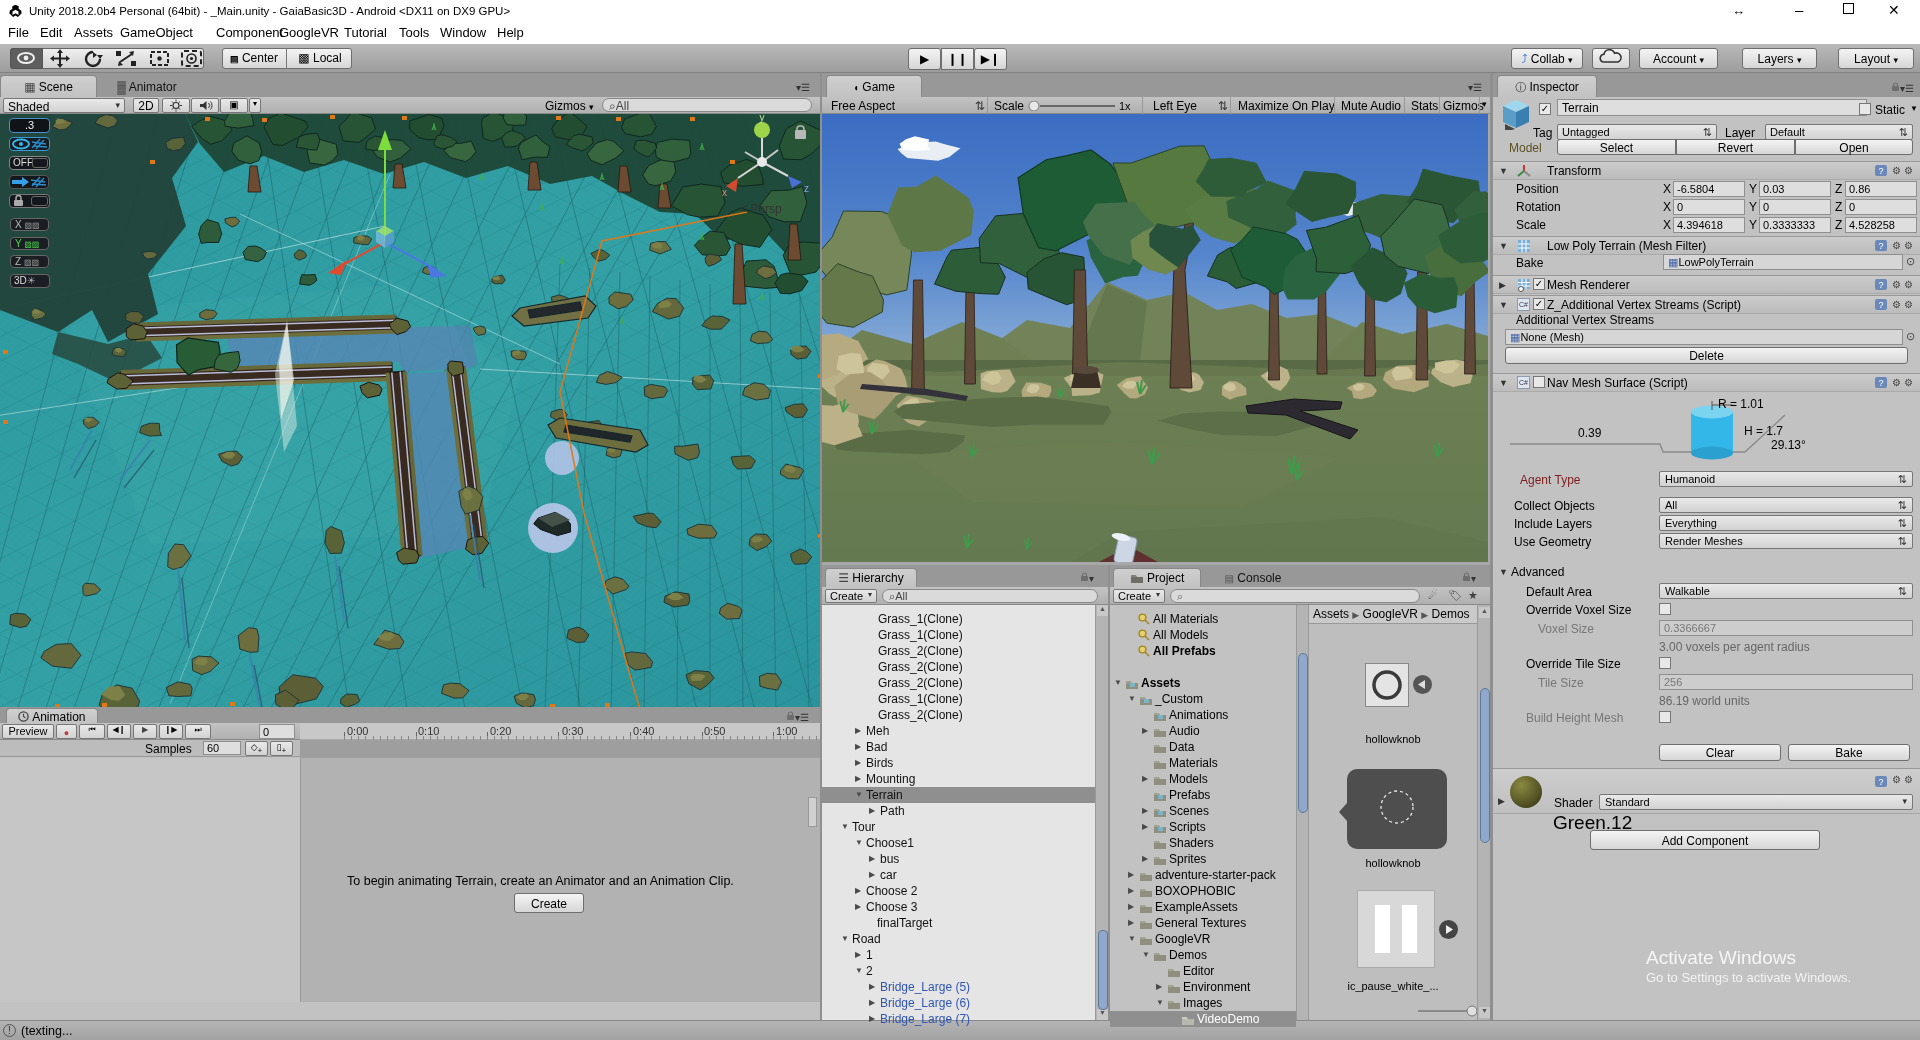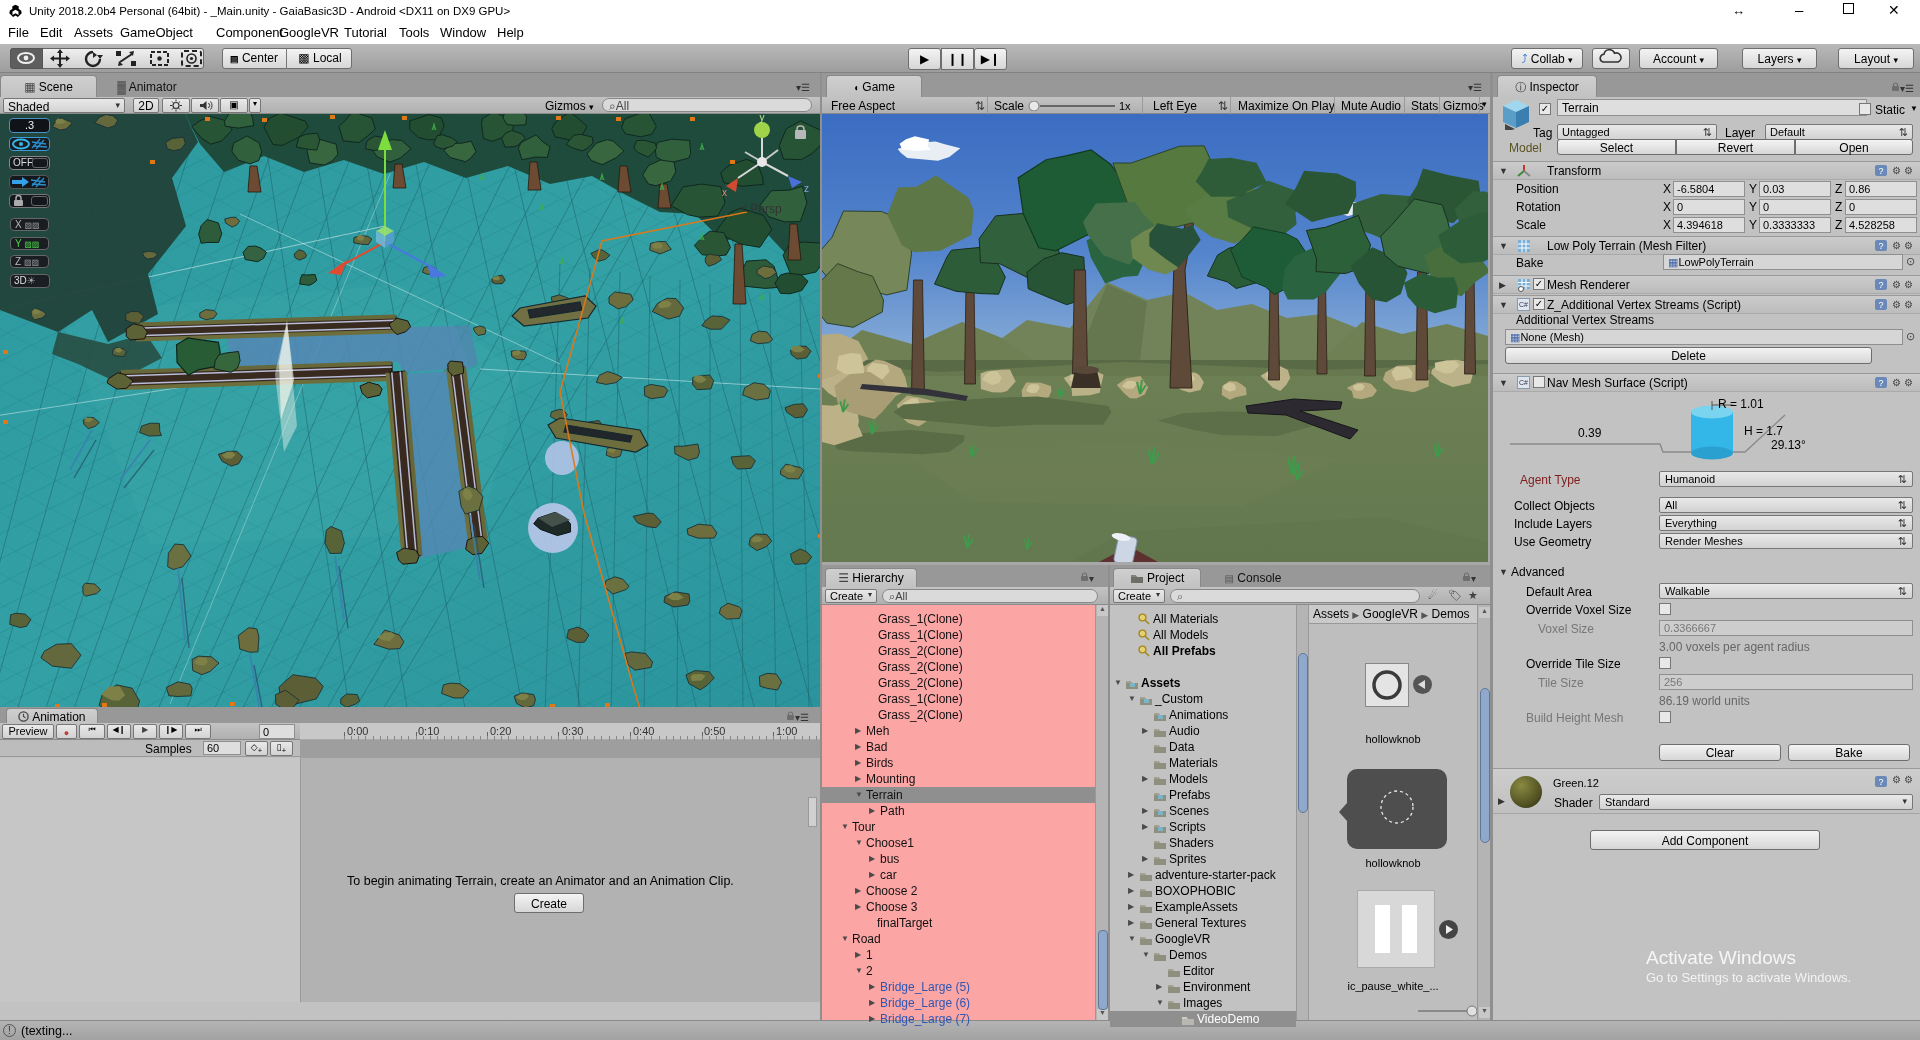--- a/index.html
+++ b/index.html
@@ -766,21 +766,21 @@
     <div class="a" style="left:0;top:51px;width:300px;height:244px;background:#c6c6c6"></div>
     <div class="a" style="left:300px;top:51px;width:520px;height:244px;background:#b2b2b2;border-left:1px solid #999"></div>
     <span class="a" style="left:347px;top:167px;font-size:12.5px">To begin animating Terrain, create an Animator and an Animation Clip.</span>
     <div class="a btn" style="left:514px;top:186px;width:70px;height:20px;padding-top:3px">Create</div>
     <div class="a" style="left:808px;top:90px;width:9px;height:30px;background:#d0d0d0;border:1px solid #999"></div>
   </div>
 <div class="a" style="left:0;top:1020px;width:1920px;height:20px;background:linear-gradient(#b4b4b4,#a2a2a2);border-top:1px solid #8a8a8a">
 <span class="a" style="left:3px;top:3px;width:13px;height:13px;border:1px solid #555;border-radius:50%;text-align:center;font-size:10px;line-height:12px;color:#333">!</span>
 <span class="a" style="left:21px;top:3px;font-size:12.5px">(texting...</span>
   </div>
-<div class="a" style="left:822px;top:565px;width:286px;height:455px;background:#fca5a5">
+<div class="a" style="left:822px;top:565px;width:286px;height:455px;background:#e5e5e5">
     <div class="a" style="left:0;top:0;width:286px;height:22px;background:#989898"></div>
     <div class="a tab" style="left:3px;top:3px;width:92px;height:19px;padding-top:2px"><span style="color:#444">☰</span> Hierarchy</div>
     <div class="a" style="left:258px;top:7px;color:#333;font-size:10px"><svg width="9" height="10" style="vertical-align:0">
         <rect x="1" y="4" width="7" height="5" rx="1" fill="#6e6e6e"></rect>
         <path d="M2.5 4 v-1 a2 2 0 0 1 4 0 v1" fill="none" stroke="#6e6e6e" stroke-width="1.2"></path>
       </svg>▾</div>
     <div class="a cbar" style="left:0;top:22px;width:286px;height:18px">
       <div class="a drop" style="left:3px;top:2px;width:52px;height:14px;padding:0 4px;font-size:11px">Create <span class="ud" style="font-size:8px">▾</span></div>
       <div class="a" style="left:60px;top:2px;width:216px;height:14px;background:#dadada;border:1px solid #888;border-radius:8px;padding:0 6px;color:#444;font-size:11px">⌕All</div>
     </div>
@@ -1146,21 +1146,21 @@
     <span class="a hd" style="left:54px;top:225px">Z_Additional Vertex Streams (Script)</span>
     <span class="a" style="left:381px;top:225px"><svg width="14" height="13">
         <rect x="1" y="1" width="12" height="11" rx="2" fill="#6a88b8"></rect>
         <text x="7" y="10" font-size="9" fill="#fff" text-anchor="middle">?</text>
       </svg></span>
     <span class="a" style="left:399px;top:226px;color:#444;font-size:10px">⚙</span>
     <span class="a" style="left:411px;top:226px;color:#444;font-size:10px">⚙</span>
     <span class="a" style="left:23px;top:240px">Additional Vertex Streams</span>
     <div class="a fld" style="left:12px;top:256px;width:398px;height:16px;padding:1px 4px;font-size:11px;background:#d6d6d6"><span style="color:#46a">▦</span>None (Mesh)</div>
     <span class="a" style="left:413px;top:257px;color:#444;font-size:11px">⊙</span>
-    <div class="a btn" style="left:12px;top:274px;width:367px;height:17px;padding-top:1px">Delete</div>
+    <div class="a btn" style="left:12px;top:274px;width:403px;height:17px;padding-top:1px">Delete</div>
     <div class="a" style="left:0;top:300px;width:427px;height:19px;background:linear-gradient(#cbcbcb,#bcbcbc);border-top:1px solid #999;border-bottom:1px solid #aaa"></div>
     <span class="a" style="left:6px;top:305px;font-size:9px;color:#333">▼</span>
     <div class="a" style="left:24px;top:303px;width:13px;height:13px;background:#dfe6ee;border:1px solid #8a9ab0;font-size:7px;text-align:center;line-height:12px;color:#335">C#</div>
     <span class="a chk" style="left:40px;top:303px;text-align:center;line-height:10px;font-size:10px"></span>
     <span class="a hd" style="left:54px;top:303px">Nav Mesh Surface (Script)</span>
     <span class="a" style="left:381px;top:303px"><svg width="14" height="13">
         <rect x="1" y="1" width="12" height="11" rx="2" fill="#6a88b8"></rect>
         <text x="7" y="10" font-size="9" fill="#fff" text-anchor="middle">?</text>
       </svg></span>
     <span class="a" style="left:399px;top:304px;color:#444;font-size:10px">⚙</span>
@@ -1207,21 +1207,21 @@
     <svg class="a" style="left:16px;top:702px" width="34" height="34">
       <defs>
         <radialGradient id="matg" cx="0.35" cy="0.3" r="0.9">
           <stop offset="0" stop-color="#8a8a42"></stop>
           <stop offset="0.7" stop-color="#4f4f22"></stop>
           <stop offset="1" stop-color="#2e2e12"></stop>
         </radialGradient>
       </defs>
       <circle cx="17" cy="17" r="16" fill="url(#matg)"></circle>
     </svg>
-    <span class="a" style="left:60px;top:704px;font-size:11px">Green.12</span>
+    <span class="a" style="left:60px;top:739px;font-size:19px">Green.12</span>
     <span class="a" style="left:5px;top:723px;font-size:9px;color:#333">▶</span>
     <span class="a" style="left:61px;top:723px">Shader</span>
     <div class="a drop" style="left:106px;top:721px;width:314px;height:16px;padding:1px 5px;font-size:11px">Standard<span class="ud" style="font-size:9px">▾</span></div>
     <span class="a" style="left:381px;top:702px"><svg width="14" height="13">
         <rect x="1" y="1" width="12" height="11" rx="2" fill="#6a88b8"></rect>
         <text x="7" y="10" font-size="9" fill="#fff" text-anchor="middle">?</text>
       </svg></span>
     <span class="a" style="left:399px;top:701px;color:#444;font-size:10px">⚙</span>
     <span class="a" style="left:411px;top:701px;color:#444;font-size:10px">⚙</span>
     <div class="a btn" style="left:97px;top:757px;width:230px;height:20px;padding-top:3px">Add Component</div>

